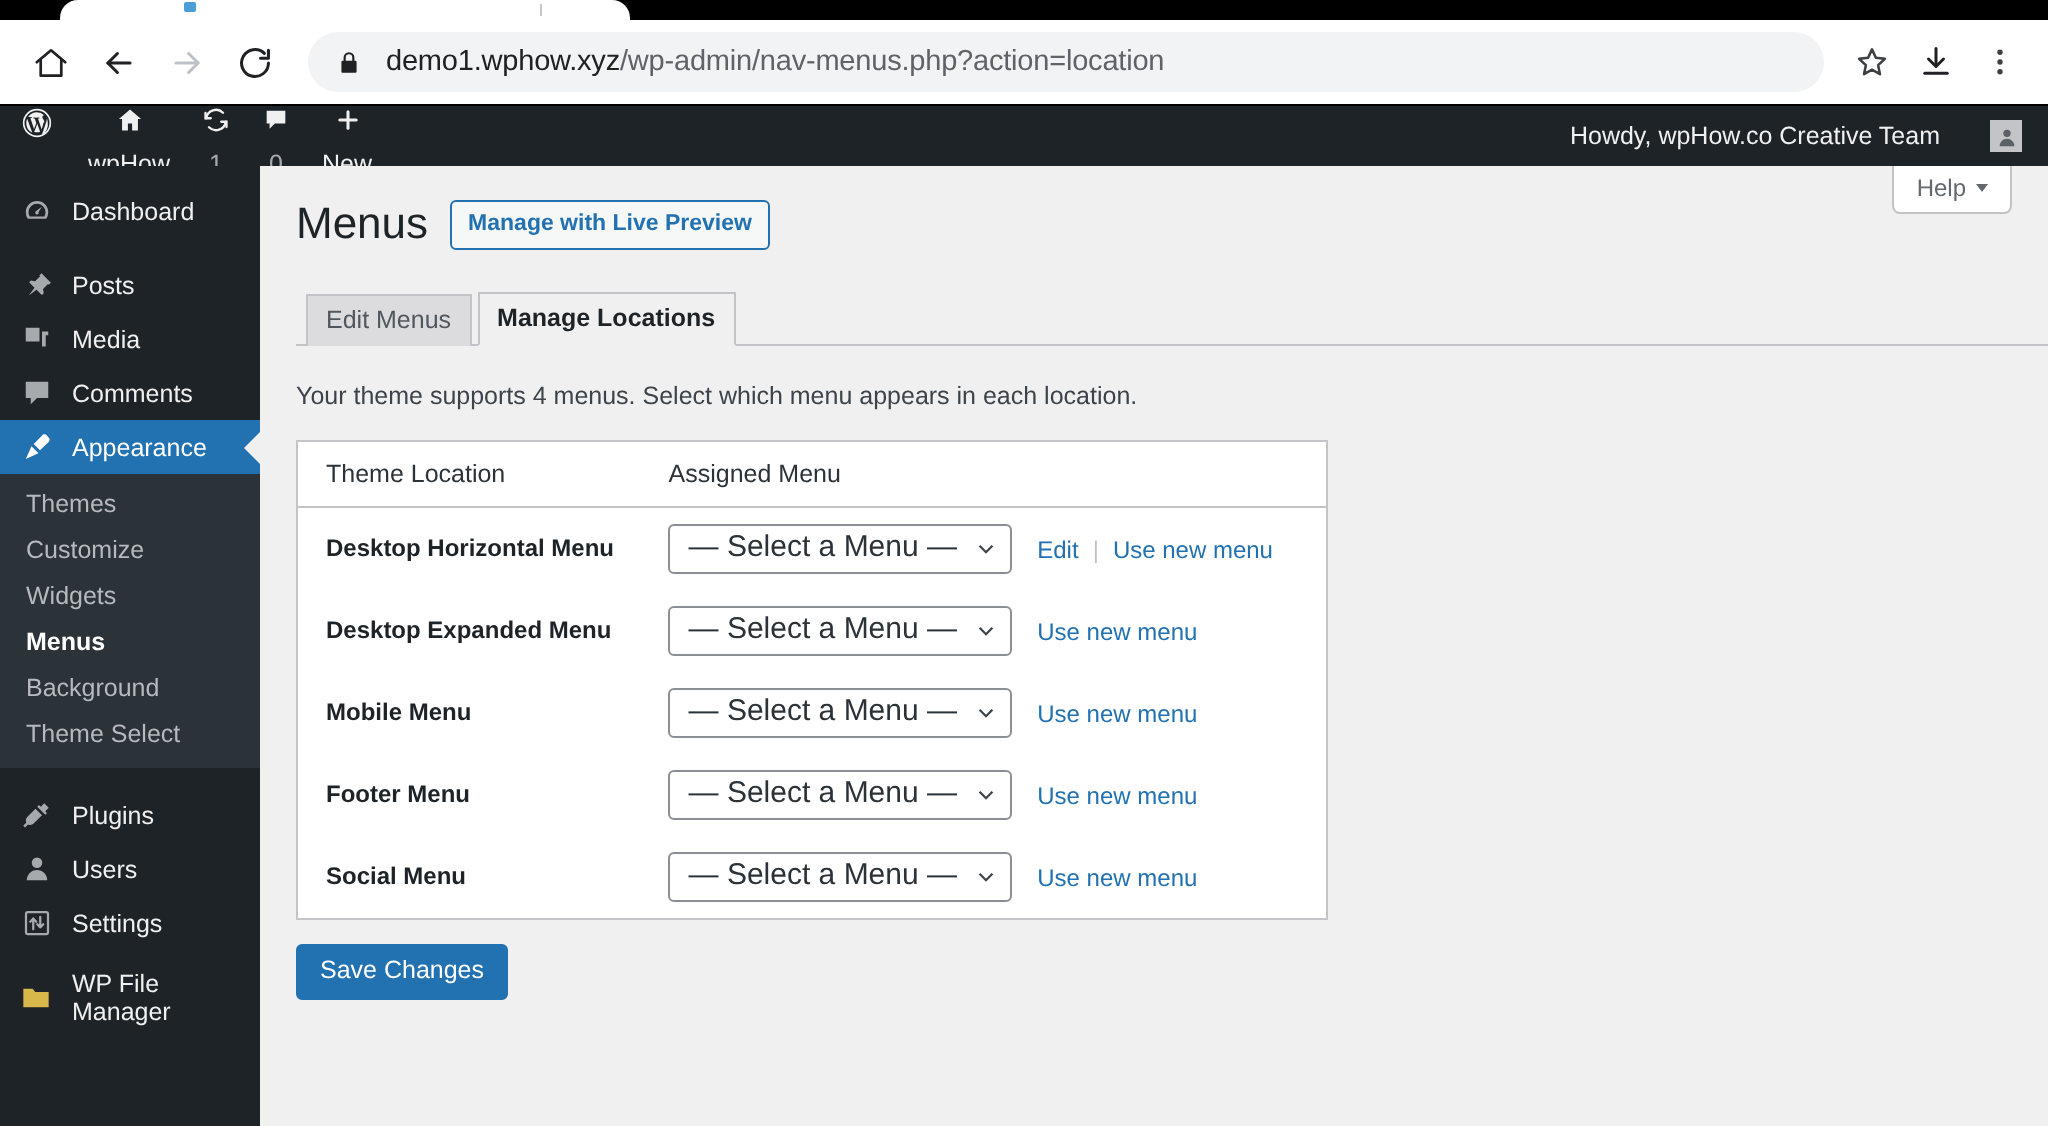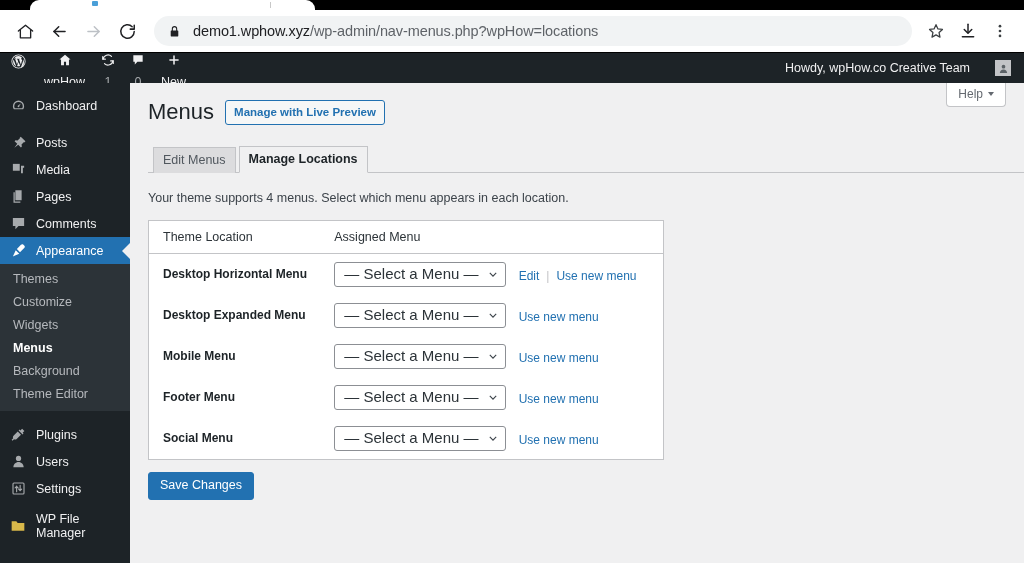--- a/index.html
+++ b/index.html
@@ -374,21 +374,21 @@
         <path d="M20.5 4v5h-5"></path>
       </svg>
   </div>
 
   <div class="omnibox">
     <span class="lock-icon">
       <svg width="13" height="13" viewBox="0 0 24 24" fill="#202124">
           <path d="M12 2a5 5 0 0 0-5 5v3H6a1 1 0 0 0-1 1v9a1 1 0 0 0 1 1h12a1 1 0 0 0 1-1v-9a1 1 0 0 0-1-1h-1V7a5 5 0 0 0-5-5zm0 2a3 3 0 0 1 3 3v3H9V7a3 3 0 0 1 3-3z"></path>
         </svg>
     </span>
-    <span class="omnibox-url"><span class="url-host">demo1.wphow.xyz</span><span class="url-path">/wp-admin/nav-menus.php?wpHow=locations</span></span>
+    <span class="omnibox-url"><span class="url-host">demo1.wphow.xyz</span><span class="url-path">/wp-admin/nav-menus.php?action=location</span></span>
   </div>
 
   <div class="tb-right">
     <div class="tb-icon">
       <svg width="18" height="18" viewBox="0 0 24 24" fill="none" stroke="#3c4043" stroke-width="1.7" stroke-linejoin="round">
           <path d="m12 3.6 2.6 5.6 6 .7-4.5 4.2 1.2 6-5.3-3-5.3 3 1.2-6L3.4 9.9l6-.7z"></path>
         </svg>
     </div>
     <div class="tb-icon">
       <svg width="18" height="18" viewBox="0 0 24 24" fill="none" stroke="#202124" stroke-width="2" stroke-linecap="round" stroke-linejoin="round">
@@ -489,29 +489,20 @@
     <div class="menu-item">
       <span class="mi-icon">
         <svg width="15" height="15" viewBox="0 0 24 24" fill="currentColor">
             <path d="M3 3h11v11H3z"></path>
             <path d="M16 6h5v3h-2v9h-3z"></path>
           </svg>
       </span>
       <span>Media</span>
     </div>
 
-    <div class="menu-item">
-      <span class="mi-icon">
-        <svg width="15" height="15" viewBox="0 0 24 24" fill="currentColor">
-            <path d="M7 2h10v16H7z"></path>
-            <path d="M4 5v17h11v-2H6V5z"></path>
-          </svg>
-      </span>
-      <span>Pages</span>
-    </div>
 
     <div class="menu-item">
       <span class="mi-icon">
         <svg width="15" height="15" viewBox="0 0 24 24" fill="currentColor">
             <path d="M3 3h18v13h-9l-5 5v-5H3z"></path>
           </svg>
       </span>
       <span>Comments</span>
     </div>
 
@@ -523,21 +514,21 @@
       </span>
       <span>Appearance</span>
     </div>
 
     <div class="submenu">
       <span class="submenu-item">Themes</span>
       <span class="submenu-item">Customize</span>
       <span class="submenu-item">Widgets</span>
       <span class="submenu-item current">Menus</span>
       <span class="submenu-item">Background</span>
-      <span class="submenu-item">Theme Editor</span>
+      <span class="submenu-item">Theme Select</span>
     </div>
 
     <div class="menu-gap"></div>
 
     <div class="menu-item">
       <span class="mi-icon">
         <svg width="15" height="15" viewBox="0 0 24 24" fill="currentColor">
             <path d="M17.8 2.6 15 5.4l-1.4-1.4-1.4 1.4 6.4 6.4 1.4-1.4-1.4-1.4 2.8-2.8zM10.8 7 4.4 13.4c-1.6 1.6-1.6 3.4-.9 4.6L1 20.5 2.4 22l2.5-2.5c1.2.7 3 .7 4.6-.9L16 12.2z"></path>
           </svg>
       </span>

